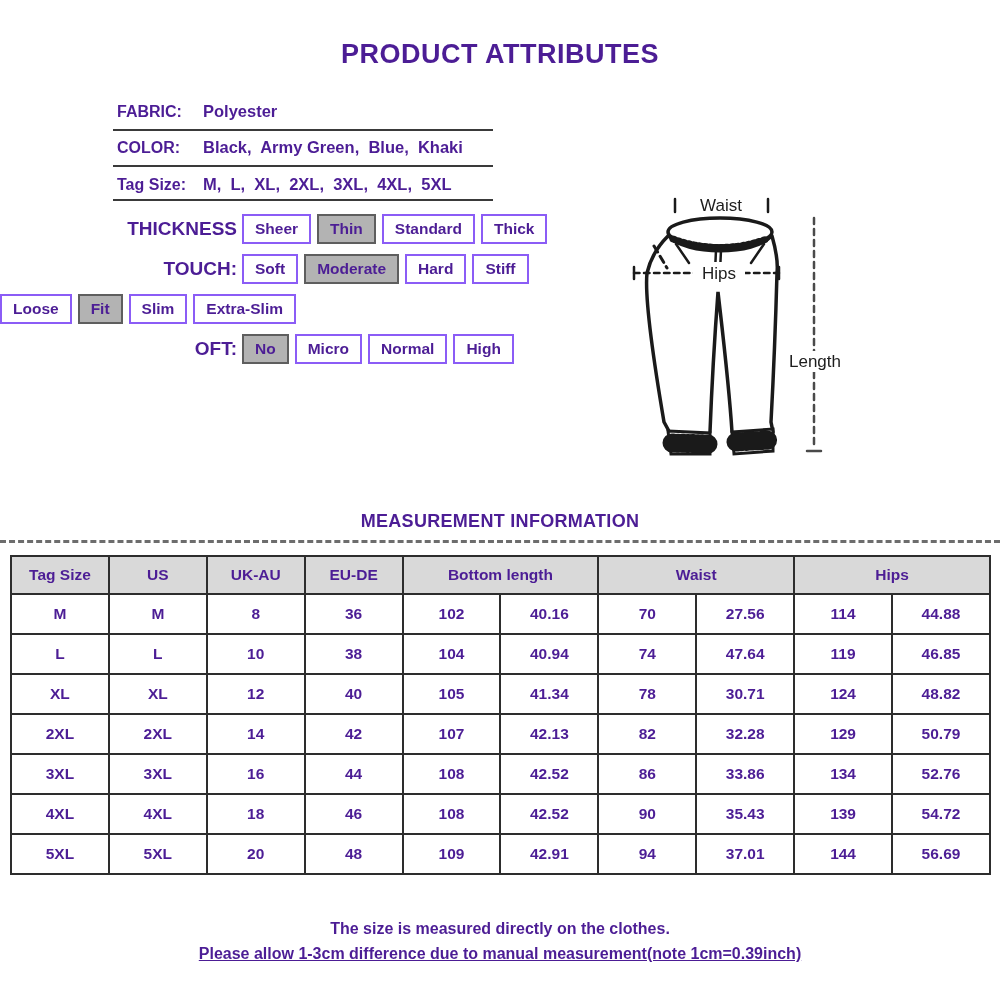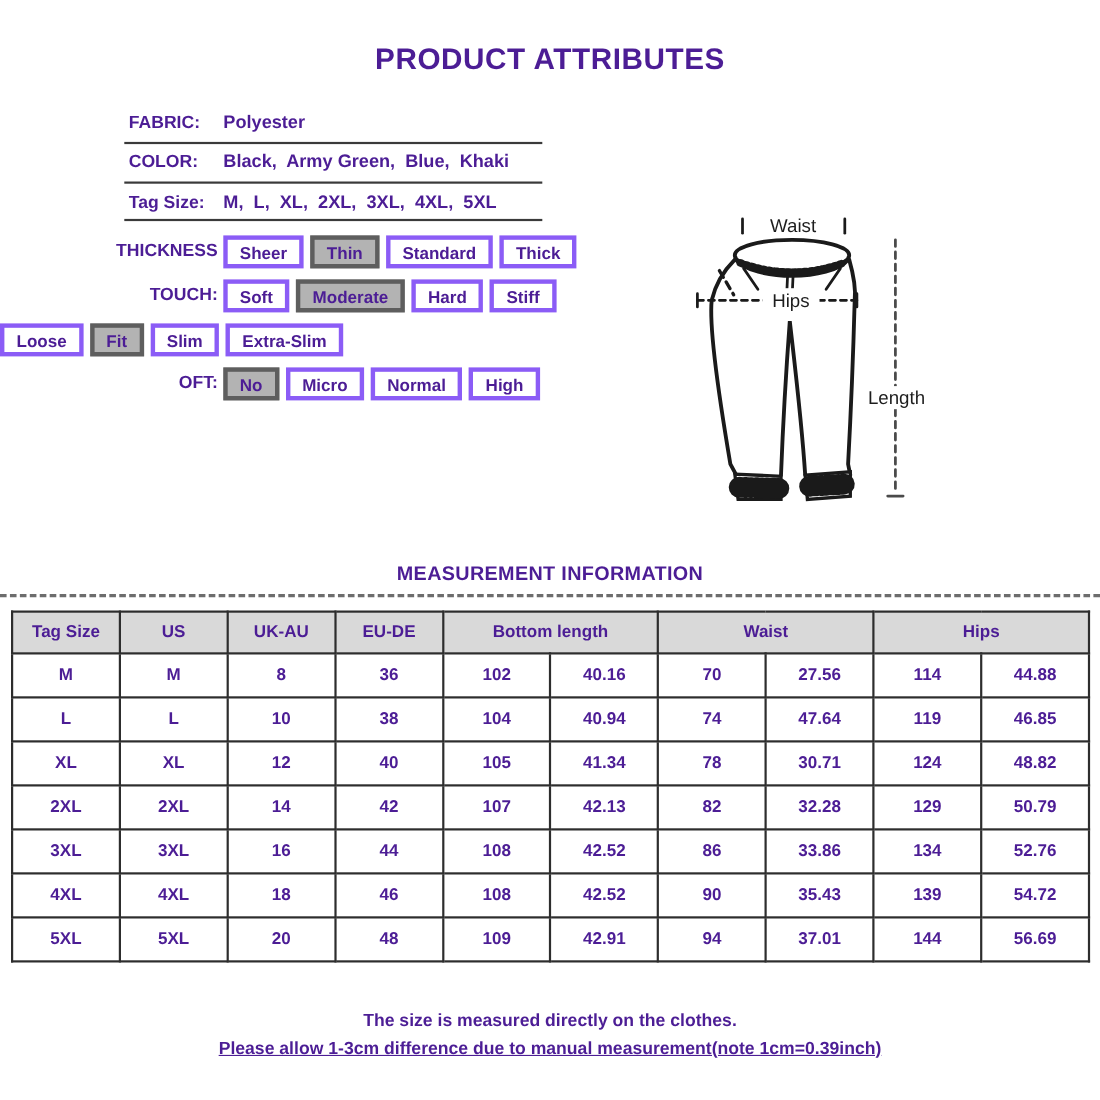--- a/index.html
+++ b/index.html
@@ -20,25 +20,25 @@
   .attr-fabric { top: 102px; }
   .attr-color  { top: 138px; }
   .attr-tagsize{ top: 175px; }
   .sep-line { position: absolute; left: 113px; width: 380px; border-top: 2px solid #3a3a3a; height: 0; }
   .sep-1 { top: 129px; } .sep-2 { top: 165px; } .sep-3 { top: 199px; }
   
   .opt-row { position: absolute; left: 0; height: 30px; display: flex; align-items: stretch; }
   .opt-row-0 { top: 214px; } .opt-row-1 { top: 254px; }
   .opt-row-2 { top: 294px; } .opt-row-3 { top: 334px; }
   .opt-label {
-    width: 198px; text-align: right; font-size: 16px; font-weight: 700;
-    line-height: 30px; margin-right: 5px; white-space: nowrap;
+    width: 198px; text-align: right; font-size: 19px; font-weight: 700;
+    line-height: 30px; margin-right: 5px; white-space: nowrap; padding-left: 39px;
   }
   .opt-btn {
-    border: 4px solid #8b5cf6; background: #ffffff; margin-right: 6px;
+    border: 2px solid #8b5cf6; background: #ffffff; margin-right: 6px;
     padding: 0 11px; font-size: 15.5px; font-weight: 700; line-height: 26px;
     display: inline-block; text-align: center;
   }
   .opt-btn.selected { background: #b3b3b3; border-color: #5e5e5e; }
   
   .diagram { position: absolute; left: 630px; top: 170px; width: 280px; height: 310px; }
   .diagram text {
     font-family: "Liberation Sans", sans-serif; font-size: 17px;
     fill: #1d1d1d; font-weight: 400;
   }

